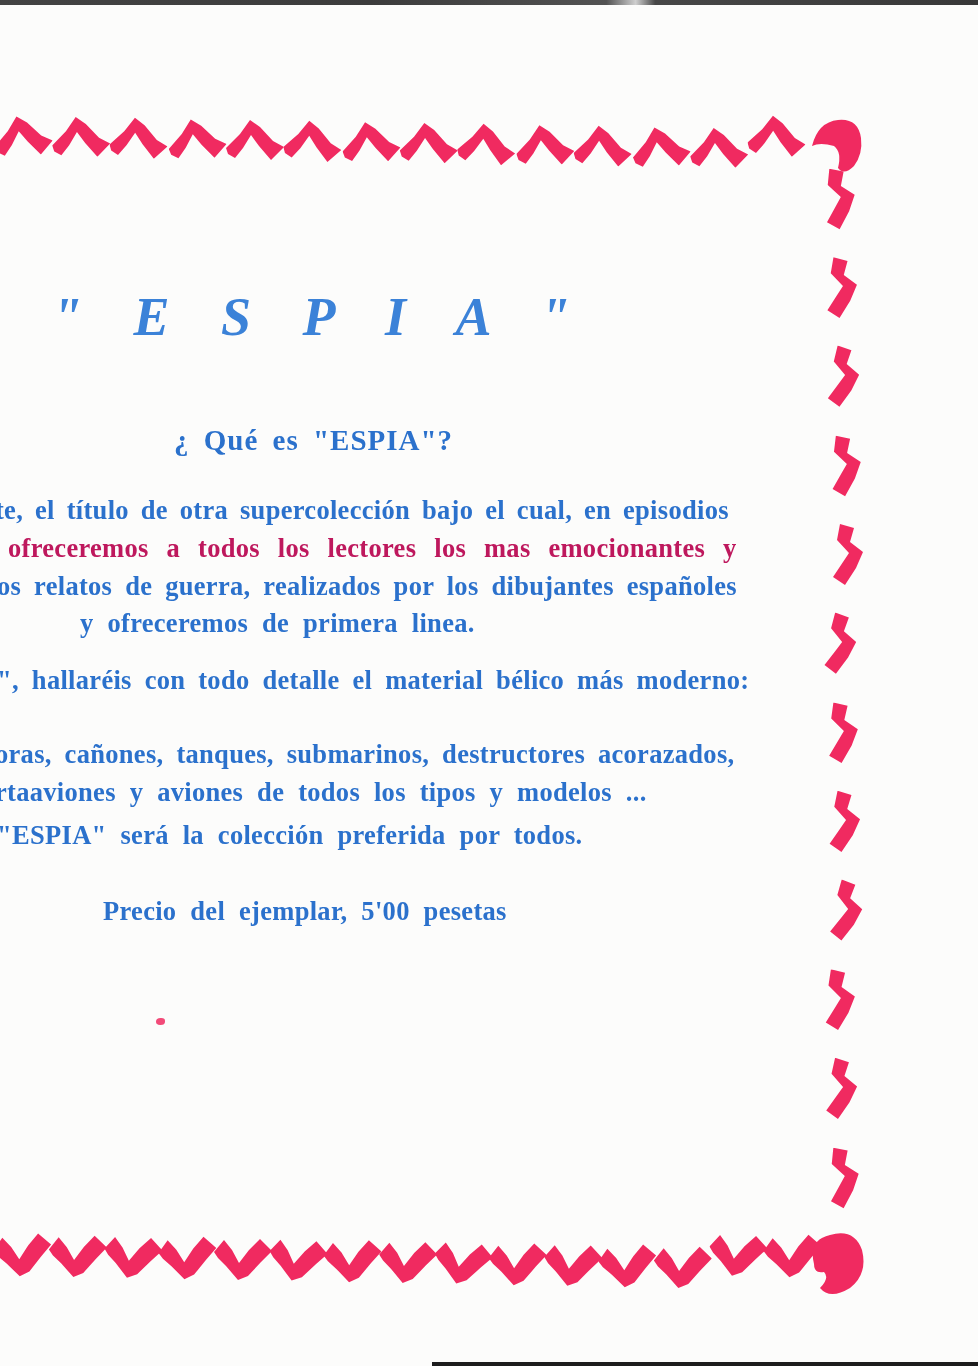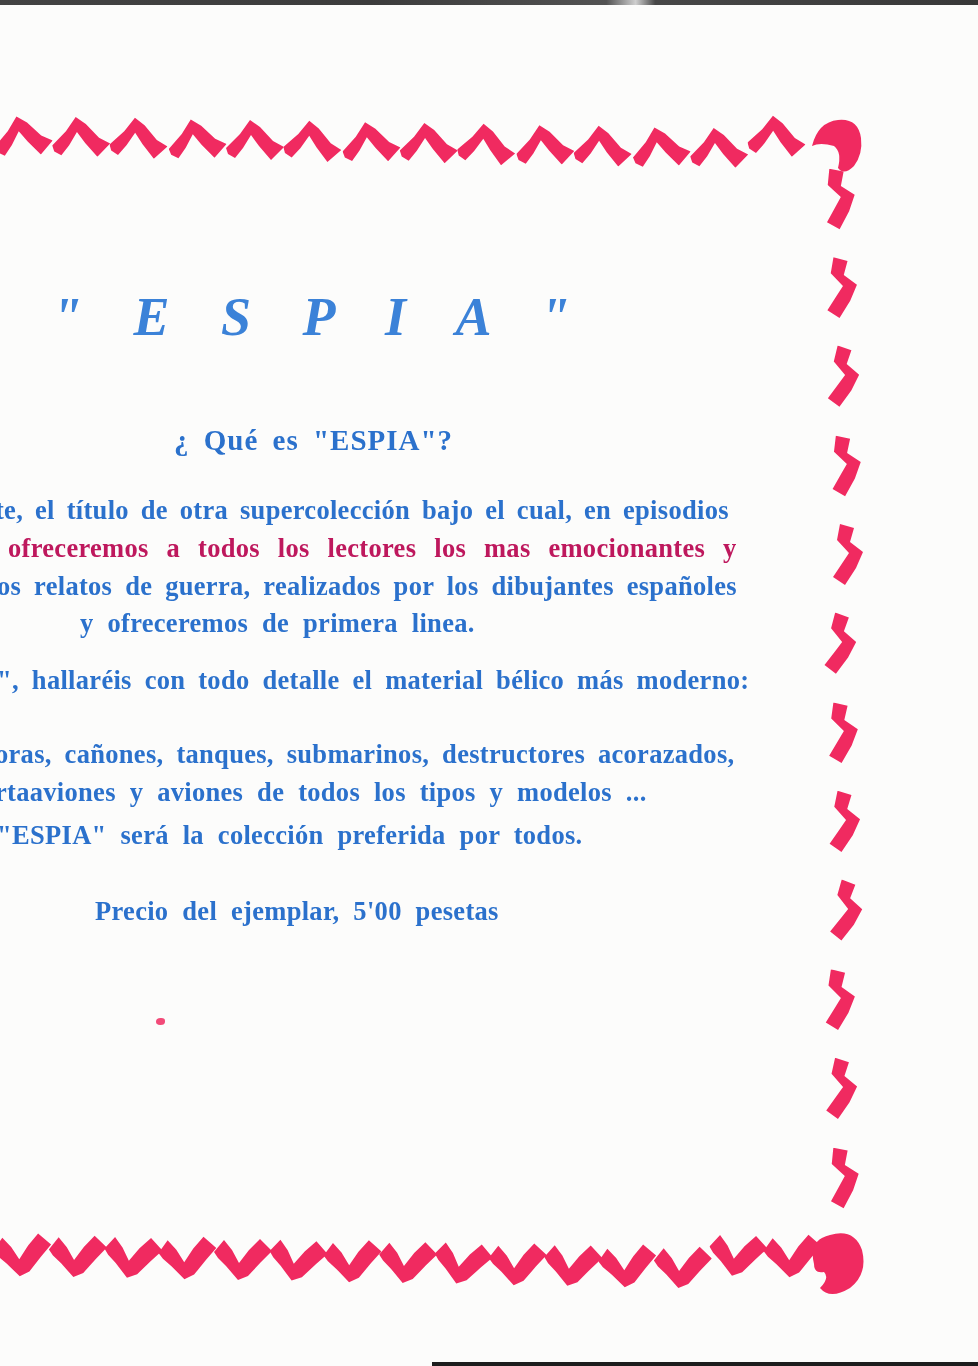--- a/index.html
+++ b/index.html
@@ -296,17 +296,17 @@
   <div class="txt subtitle" style="color: rgb(43, 113, 204);">¿ Qué es "ESPIA"?</div>
 
   <div class="txt body-line l1" style="color: rgb(43, 113, 204);">te, el título de otra supercolección bajo el cual, en episodios</div>
   <div class="txt body-line l2" style="color: #be185d;">ofreceremos a todos  los lectores los mas emocionantes y</div>
   <div class="txt body-line l3" style="color: rgb(43, 113, 204);">os relatos de guerra, realizados por los dibujantes españoles</div>
   <div class="txt body-line l4" style="color: rgb(43, 113, 204);">y ofreceremos de primera linea.</div>
   <div class="txt body-line l5" style="color: rgb(43, 113, 204);">", hallaréis con todo detalle el material bélico más moderno:</div>
   <div class="txt body-line l6" style="color: rgb(43, 113, 204);">oras, cañones, tanques, submarinos, destructores acorazados,</div>
   <div class="txt body-line l7" style="color: rgb(43, 113, 204);">rtaaviones y aviones de todos los tipos y modelos ...</div>
   <div class="txt body-line l8" style="color: rgb(43, 113, 204);">"ESPIA" será la colección preferida por todos.</div>
-  <div class="txt body-line l9" style="color: rgb(43, 113, 204);">Precio del ejemplar, 5'00 pesetas</div>
+  <div class="txt body-line l9" style="color: rgb(43, 113, 204); margin-left: 8px;">Precio del ejemplar, 5'00 pesetas</div>
 
   <div class="speck" style="background: rgb(240, 42, 96);"></div>
 
 </div>
 
 </body></html>

